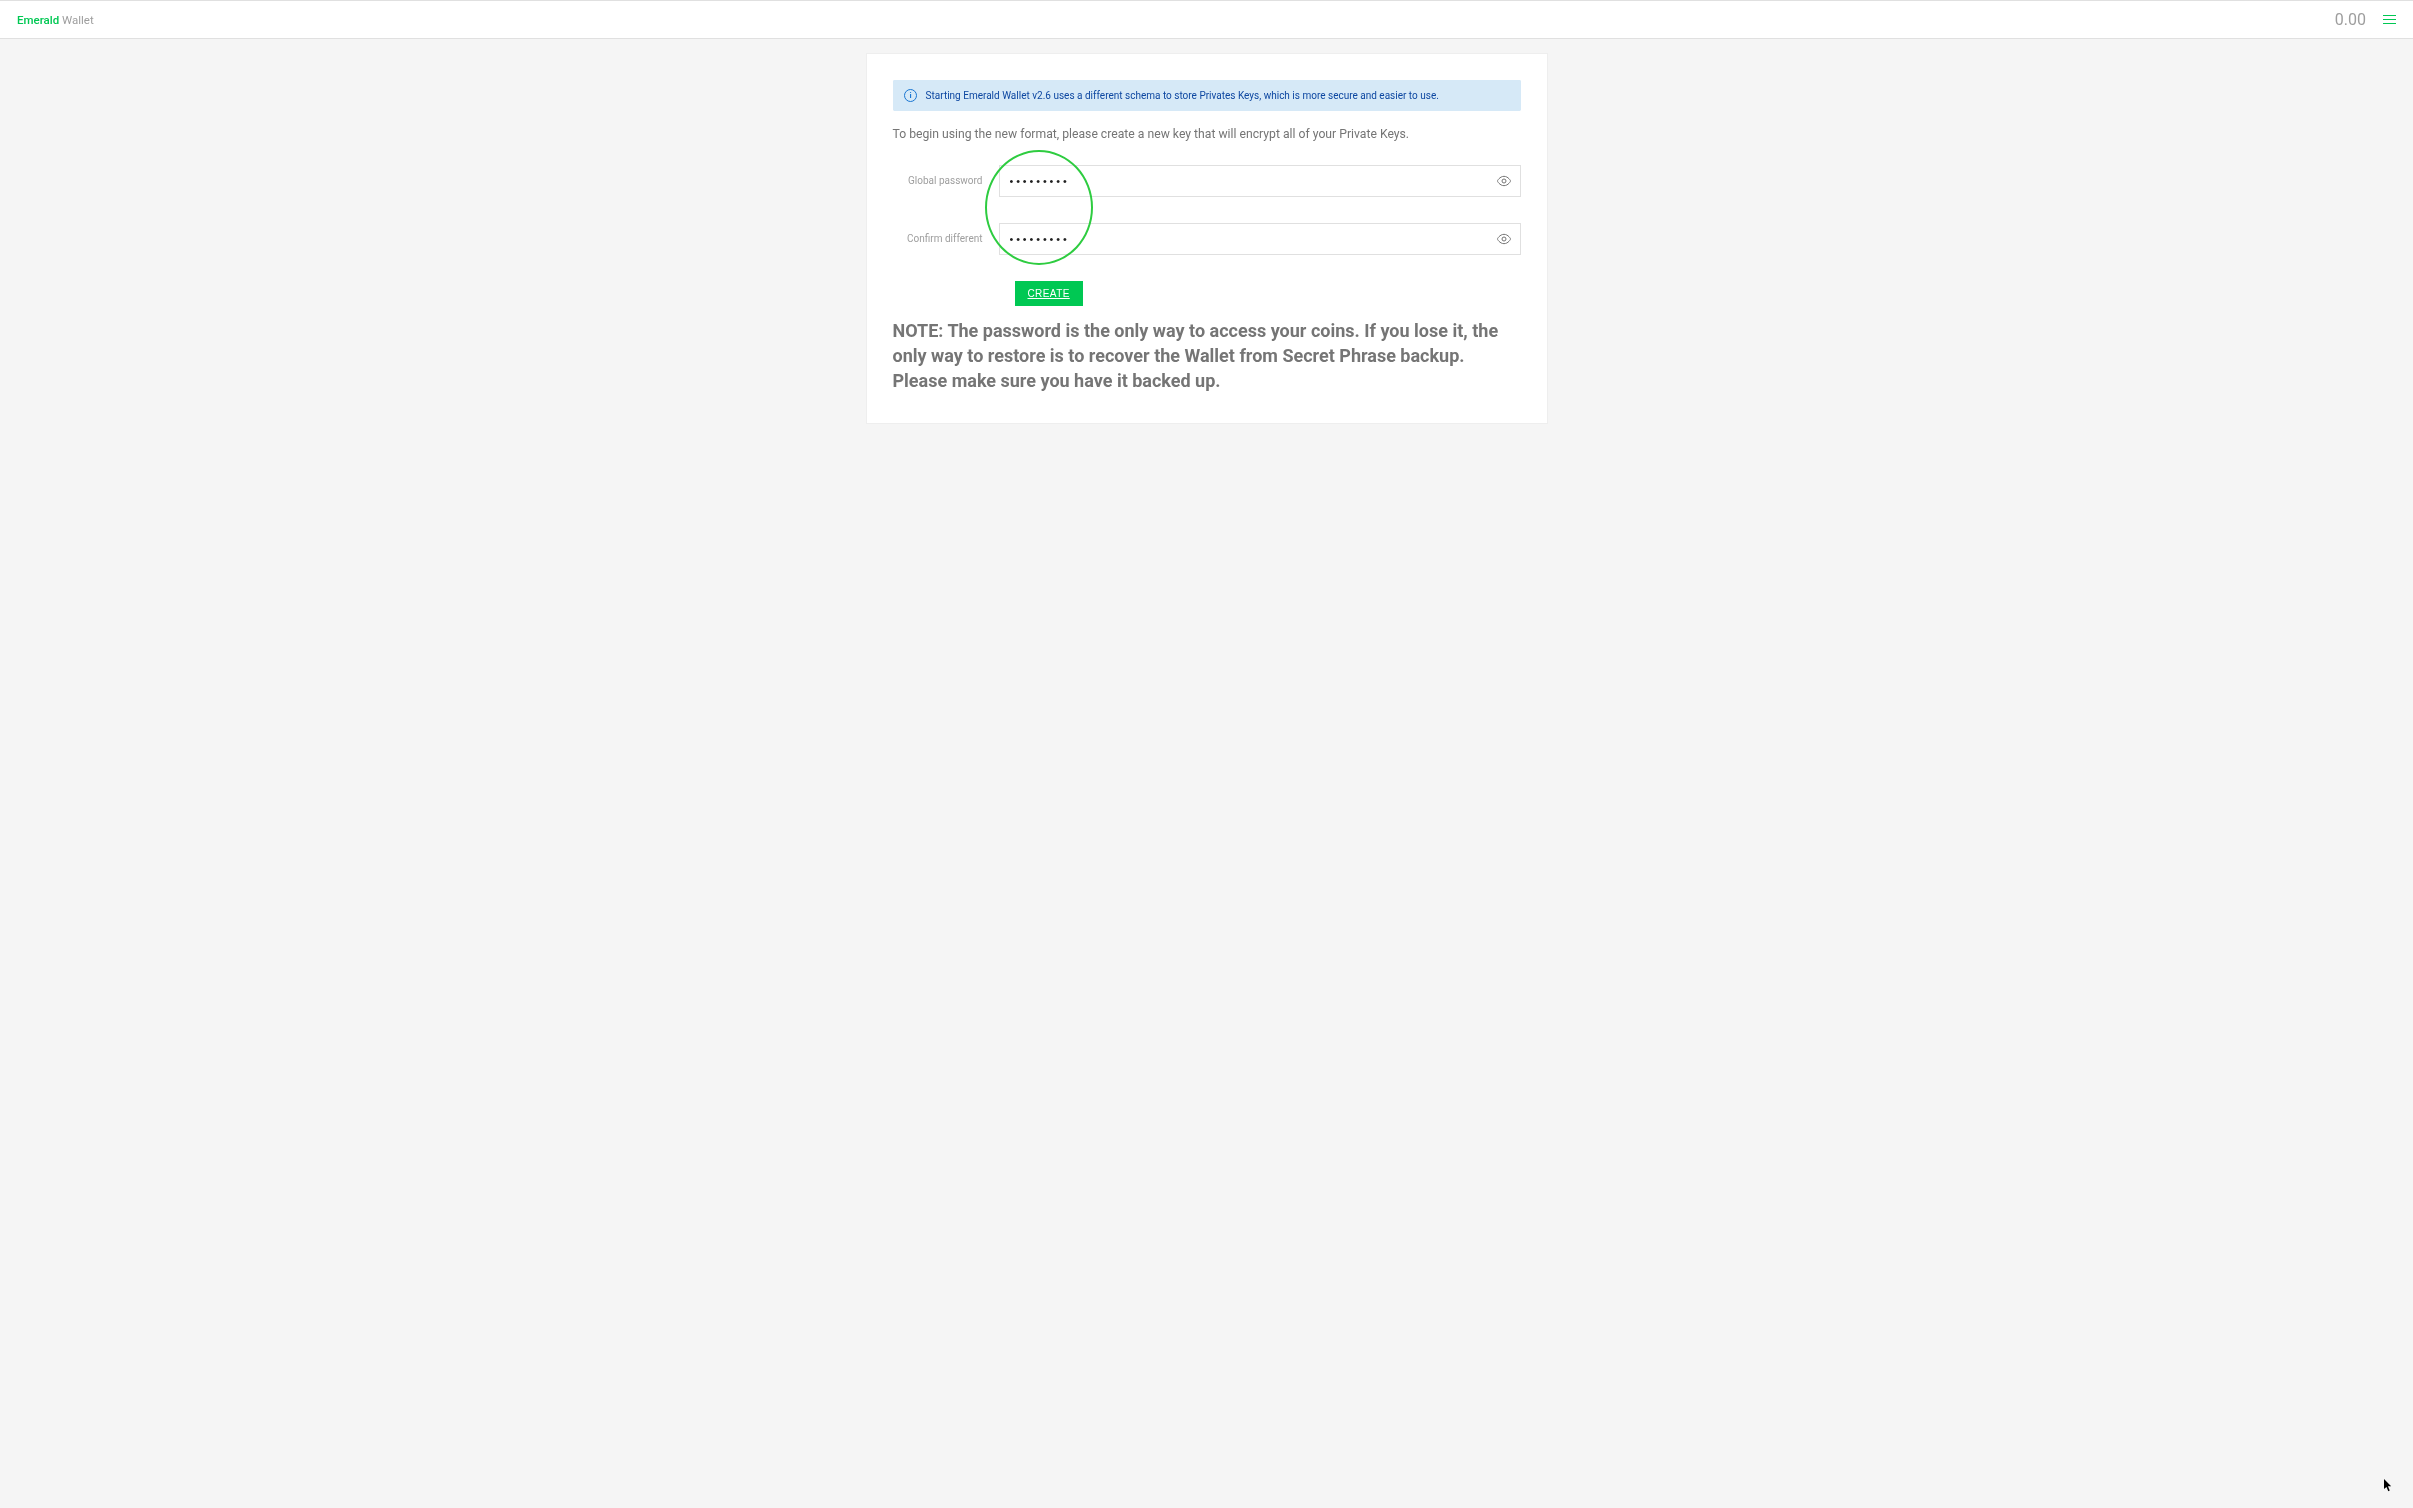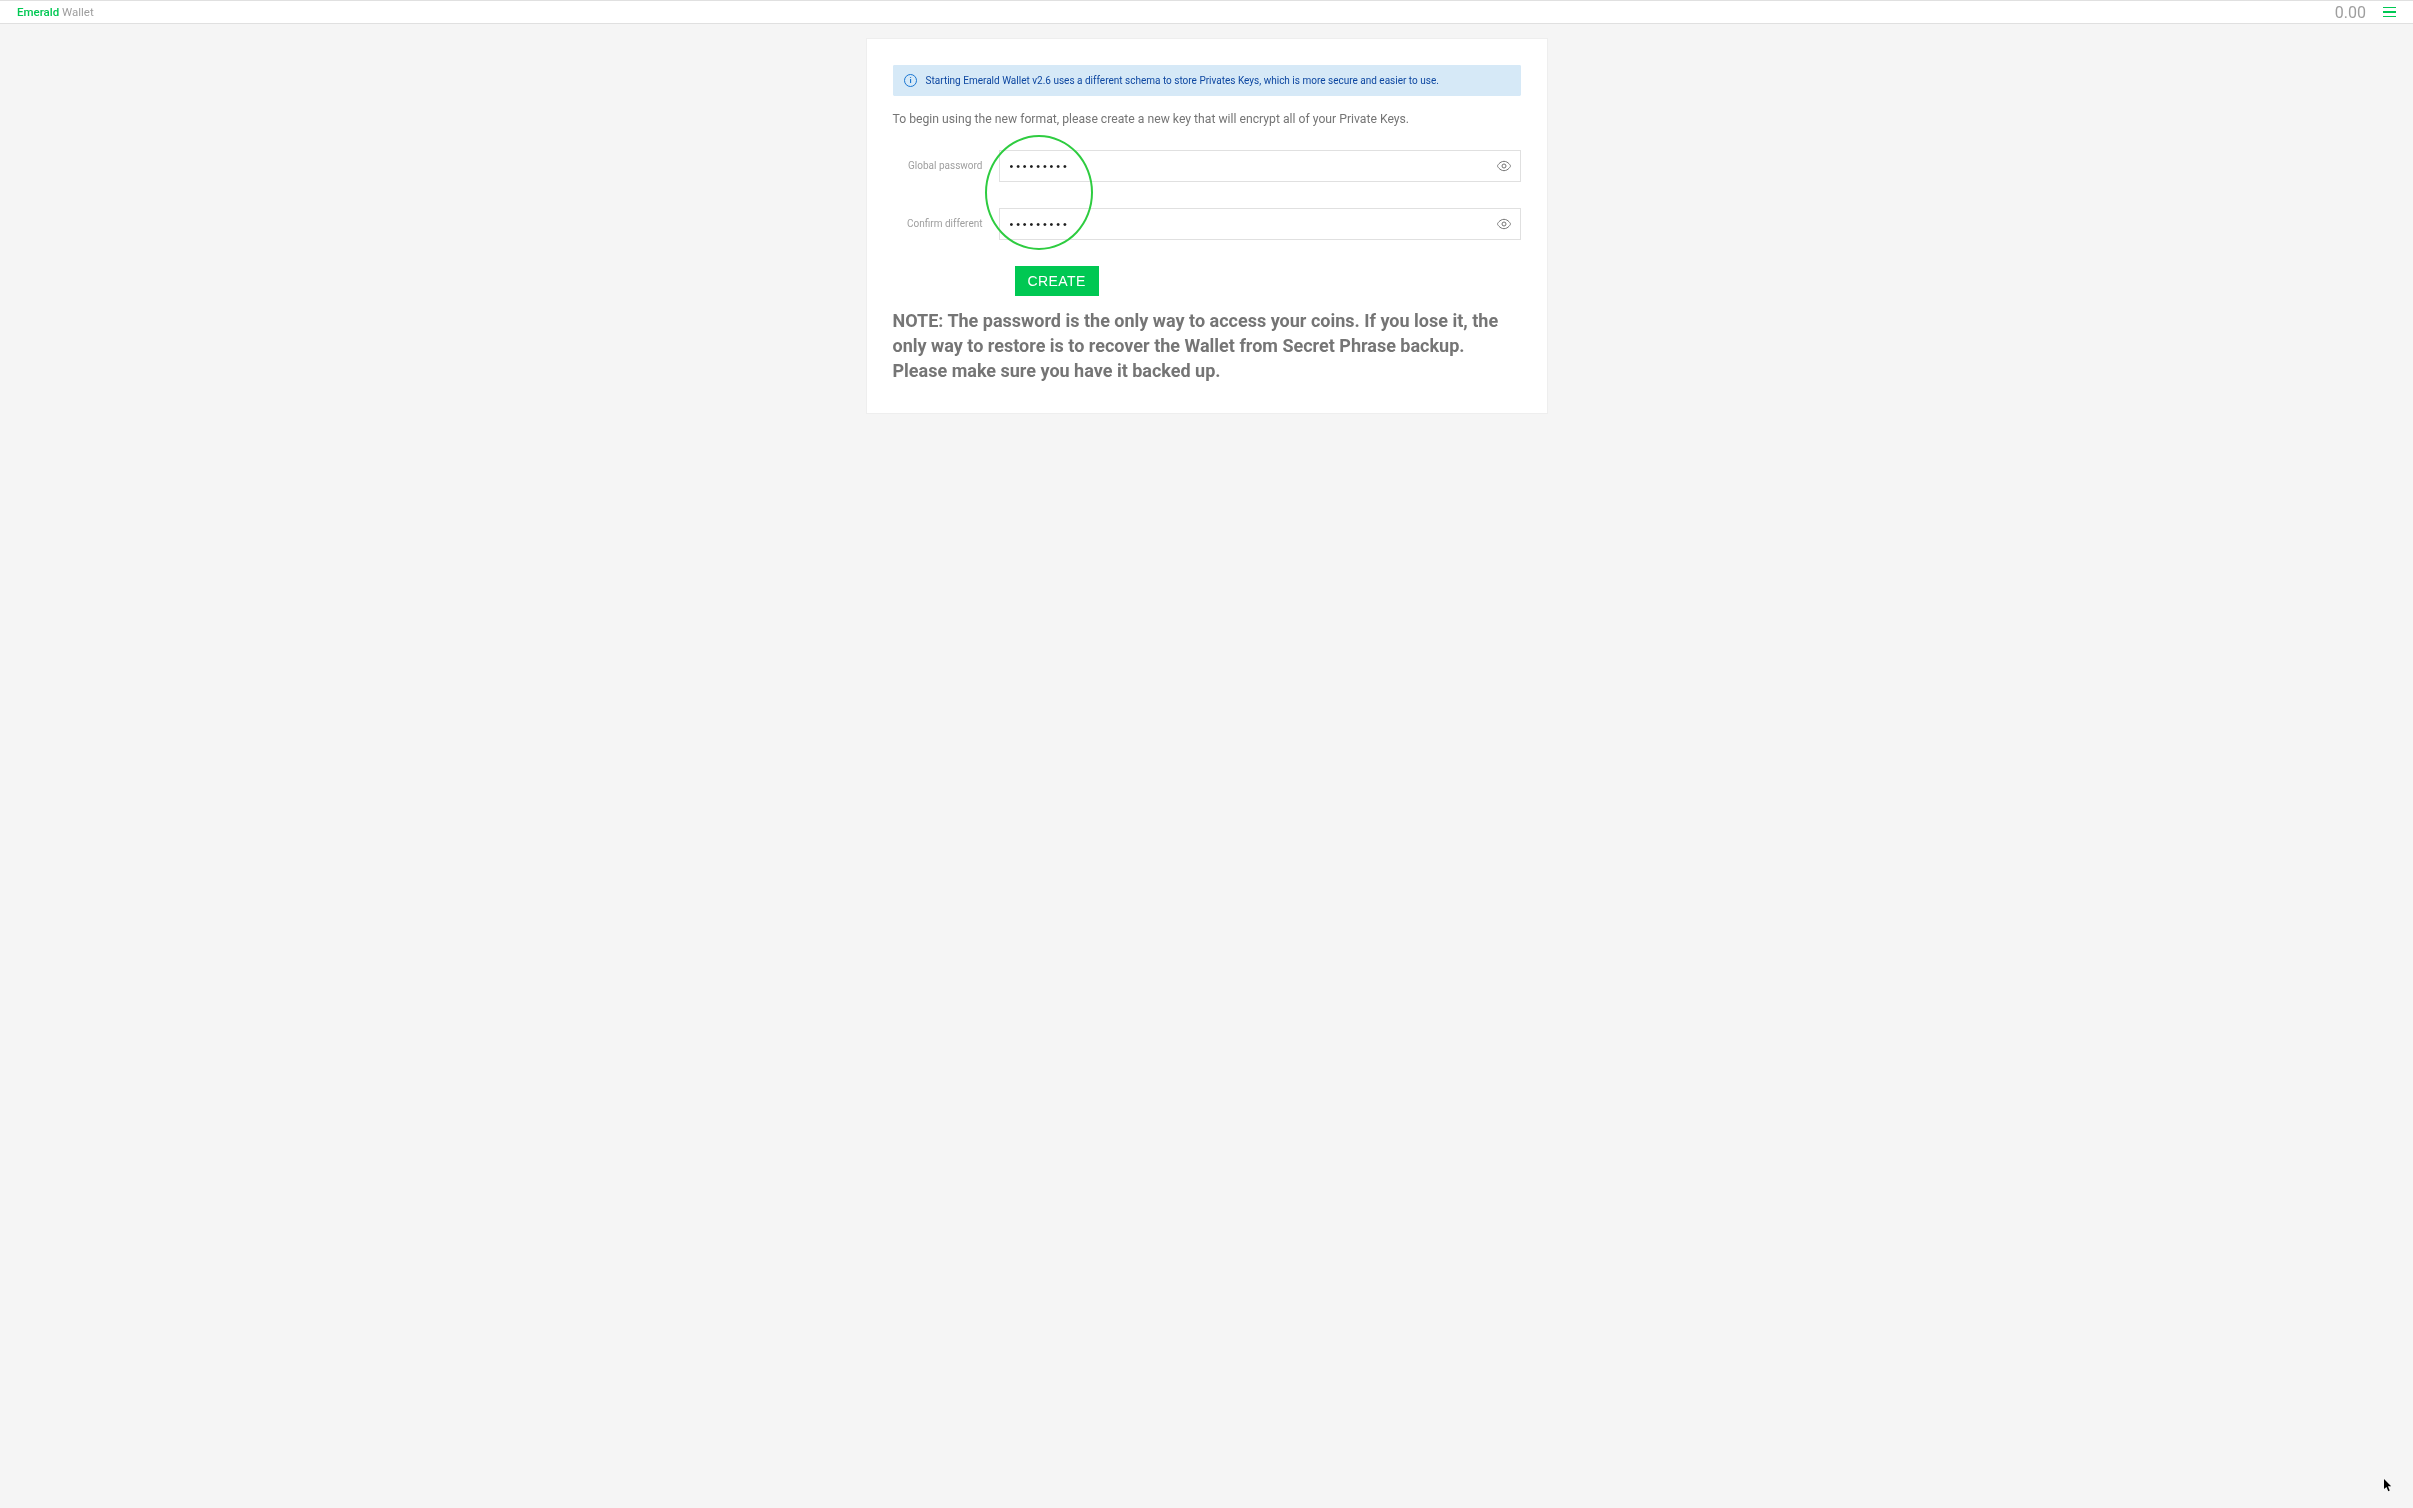--- a/index.html
+++ b/index.html
@@ -16,21 +16,21 @@
     }
     
     .header {
       background: #fff;
       border-top: 0.7px solid #e0e0e0;
       border-bottom: 0.7px solid #e0e0e0;
       display: flex;
       align-items: center;
       justify-content: space-between;
       padding: 0 17px;
-      height: 24px;
+      height: 39px;
       text-align: center;
     }
     
     .logo {
       font-size: 11.5px;
       font-weight: 400;
     }
     
     .logo-brand {
       color: #00c853;
@@ -190,25 +190,26 @@
       pointer-events: none;
       z-index: 10;
     }
     
     .create-button {
       margin-left: 122px;
       background: #00c853;
       color: #fff;
       border: none;
       padding: 7.2px 13px;
-      font-size: 14px;
+      font-size: 10px;
       font-weight: 500;
       letter-spacing: 0.4px;
       cursor: pointer;
       text-transform: uppercase;
+      text-decoration: underline;
     }
     
     .note-text {
       color: #757575;
       font-size: 18px;
       margin-top: 12px;
       line-height: 1.4;
       font-weight: bold;
     }
     

